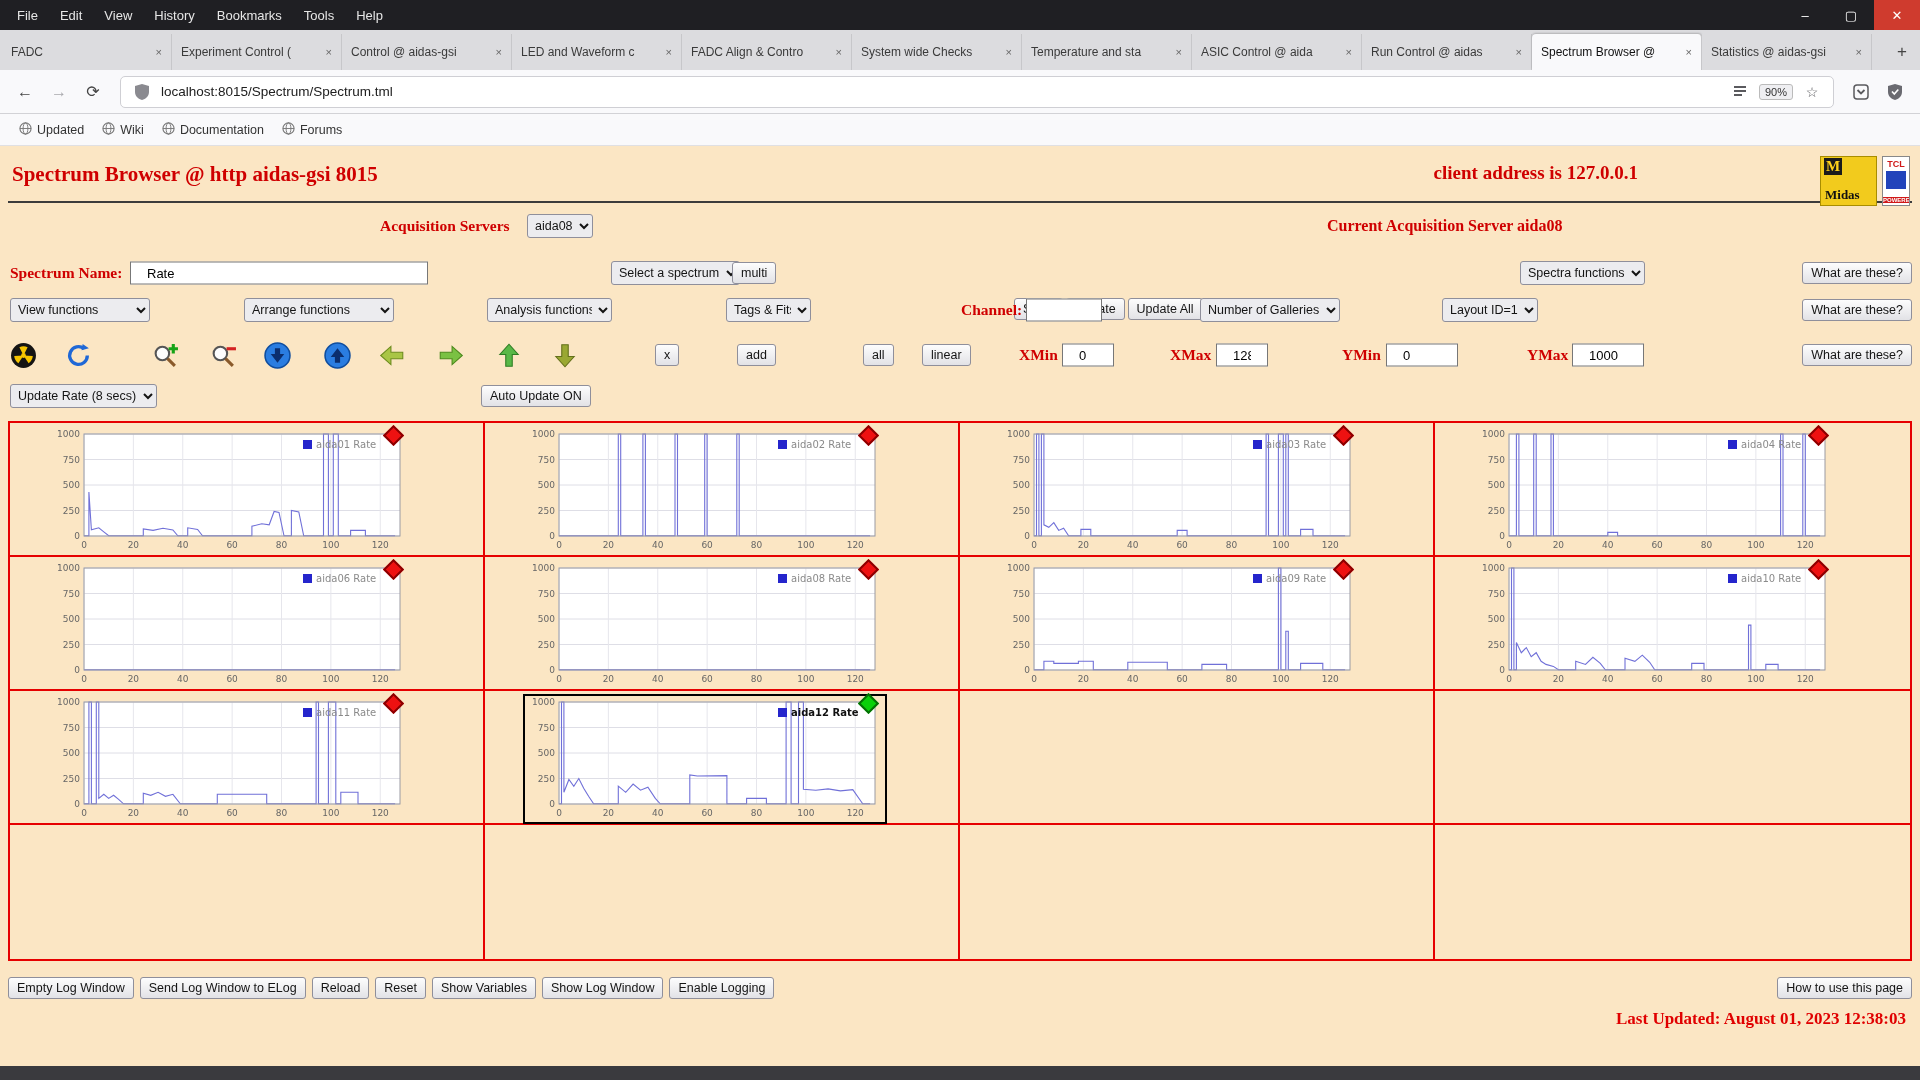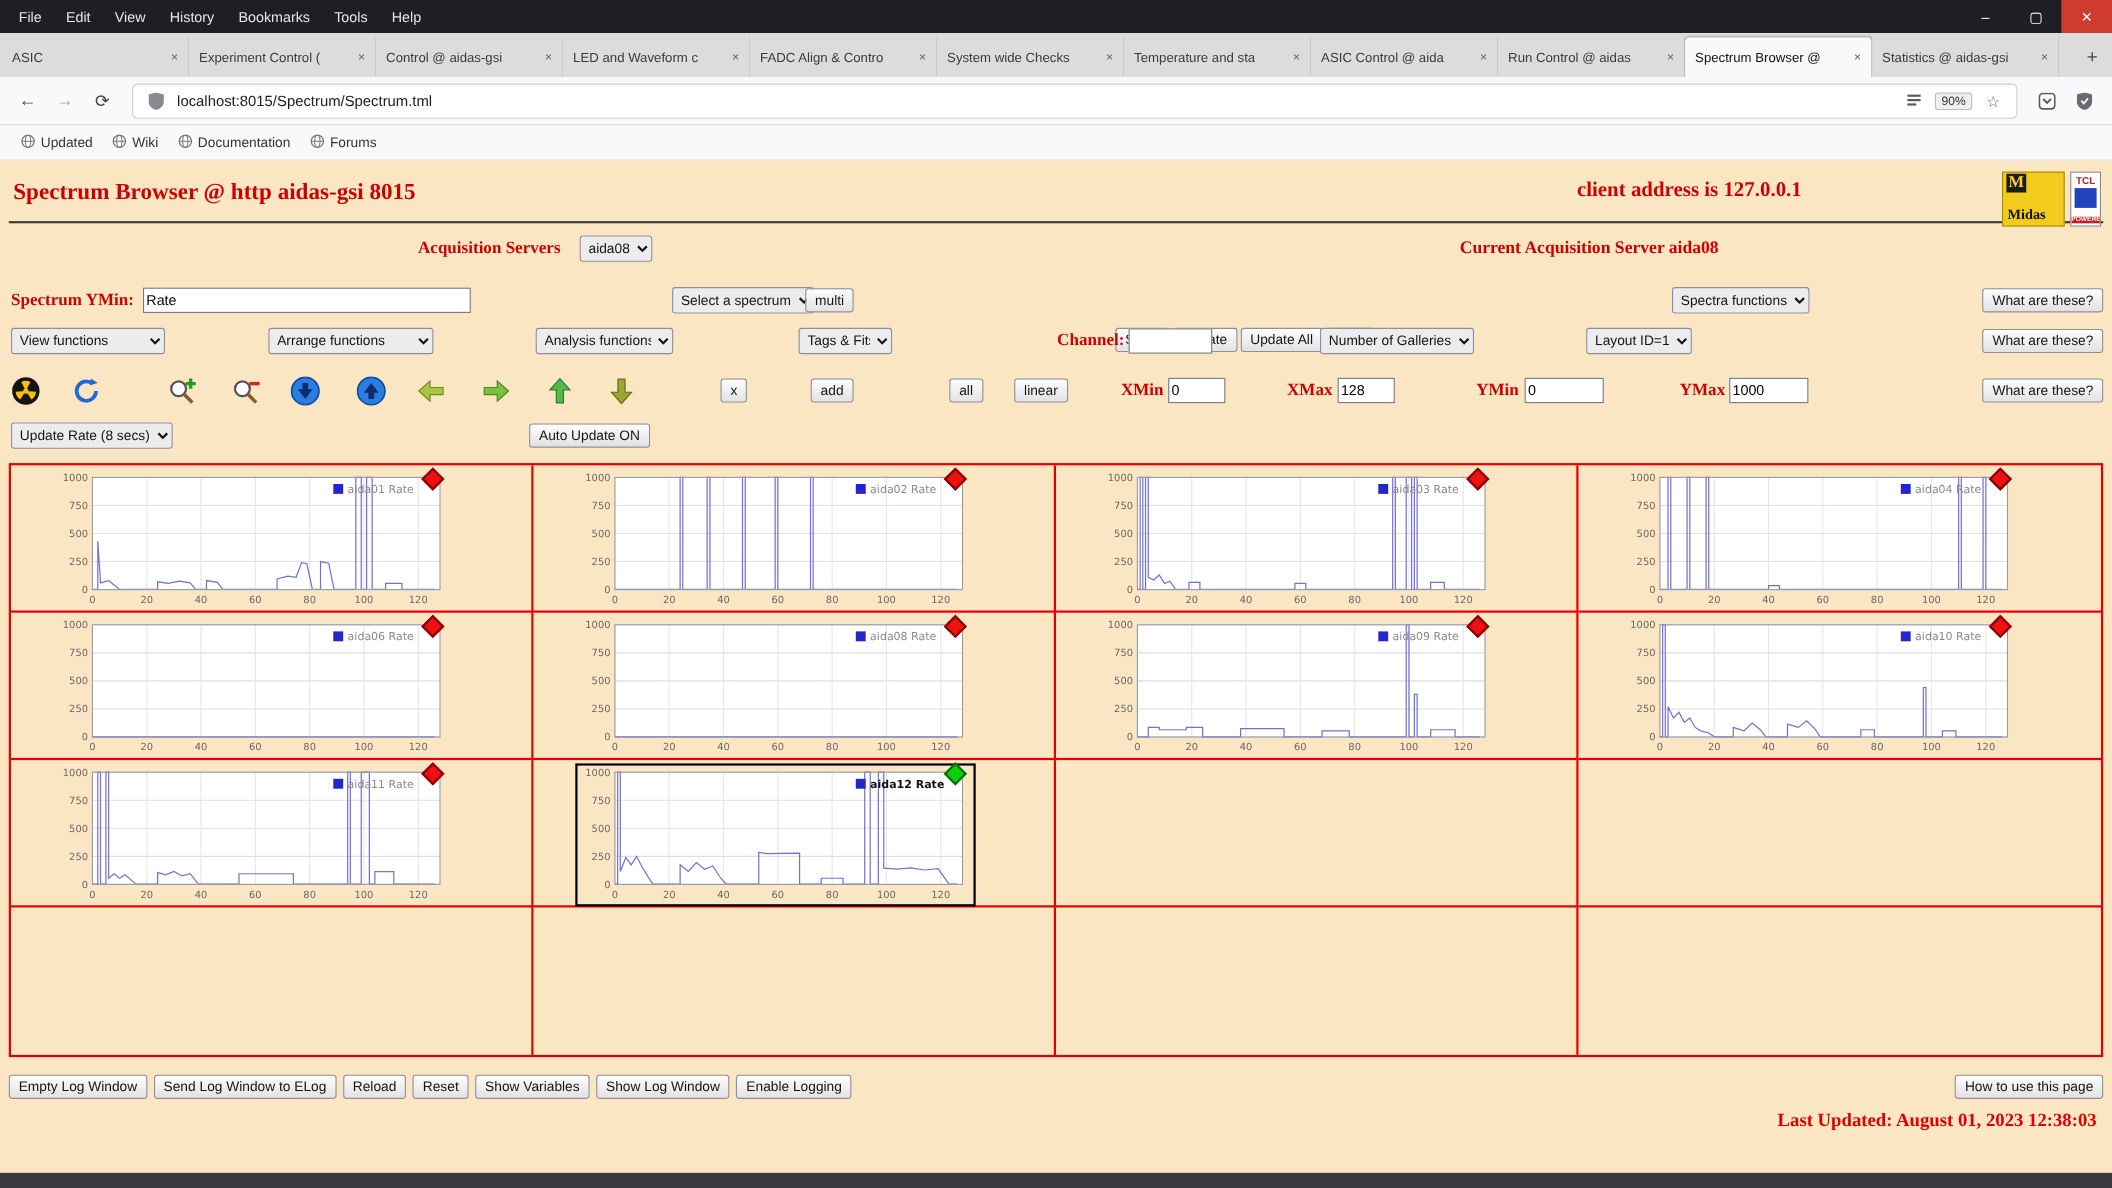--- a/index.html
+++ b/index.html
@@ -50,21 +50,21 @@
   .ctrl-row>*{position:absolute;top:50%;transform:translateY(-50%);}
   .row-acq{height:30px;margin-top:6px;}
   .row-1{height:36px;margin-top:14px;}
   .row-2{height:34px;margin-top:2px;}
   .row-3{height:44px;margin-top:6px;}
   .row-4{height:30px;margin-top:4px;}
 
   .rlabel{font-family:"Liberation Serif",serif;font-weight:bold;color:#cf0000;font-size:15.5px;}
   .btn{font-family:"Liberation Sans",sans-serif;font-size:12.5px;color:#141414;background:linear-gradient(#fdfdfd,#e2e2e6);border:1px solid #8f8f9b;border-radius:3px;padding:3px 8px;white-space:nowrap;}
   select.ctl{font-family:"Liberation Sans",sans-serif;font-size:12.5px;color:#141414;border:1px solid #8f8f9b;border-radius:3px;background:#ececef;padding:2px 3px;height:24px;}
-  input.ctl-input{font-family:"Liberation Sans",sans-serif;font-size:13px;border:1px solid #777;background:#fff;padding:2px 2px;height:23px;}
+  input.ctl-input{font-family:"Liberation Sans",sans-serif;font-size:13px;border:1px solid #777;background:#fff;padding:2px 16px;height:23px;}
   .btn-group{display:flex;gap:3px;margin-top:36px;}
   .tool-icon{display:inline-flex;width:28px;height:28px;align-items:center;justify-content:center;}
 
   
   .spectra-grid{margin:10px 8px 0;border:2px solid #e60000;display:grid;grid-template-columns:repeat(4,1fr);grid-template-rows:134px 134px 134px 1fr;height:540px;background:#fbe6c4;}
   .cell{border-right:2px solid #e60000;border-bottom:2px solid #e60000;padding:5px 0 0 40px;position:relative;}
   .cell:nth-child(4n){border-right:none;}
   .cell:nth-child(n+13){border-bottom:none;}
   .chart-wrap{position:relative;display:inline-block;}
   .spectrum-svg{display:block;}
@@ -97,21 +97,21 @@
   <div class="win-controls">
     <div class="win-btn">–</div>
     <div class="win-btn">▢</div>
     <div class="win-btn win-close">✕</div>
   </div>
 </div>
 
 <div class="tabbar">
   <div id="tabs" style="display:flex;align-items:flex-end;flex:1;min-width:0;">
       <div class="tab">
-        <span class="tab-label">ASIC</span>
+        <span class="tab-label">FADC</span>
         <span class="tab-close">×</span>
       </div>
       <div class="tab">
         <span class="tab-label">Experiment Control (</span>
         <span class="tab-close">×</span>
       </div>
       <div class="tab">
         <span class="tab-label">Control @ aidas-gsi</span>
         <span class="tab-close">×</span>
       </div>
@@ -240,21 +240,21 @@
   </div>
   <hr class="page-hr">
 
   <div class="ctrl-row row-acq">
     <span class="rlabel" style="left:380px;">Acquisition Servers</span>
     <select class="ctl" style="left:527px;"><option>aida08</option></select>
     <span class="rtext" style="left:1327px;font-size:16px;">Current Acquisition Server aida08</span>
   </div>
 
   <div class="ctrl-row row-1">
-    <span class="rlabel" style="left:10px;">Spectrum YMin:</span>
+    <span class="rlabel" style="left:10px;">Spectrum Name:</span>
     <input class="ctl-input" style="left: 130px; width: 298px;" value="Rate">
     <select class="ctl" style="left:611px;"><option>Select a spectrum</option></select>
     <button class="btn" style="left:732px;">multi</button>
     <div class="btn-group" style="left:1014px;">
       <button class="btn">Show</button>
       <button class="btn">Update</button>
       <button class="btn">Update All</button>
       <button class="btn">Zero</button>
     </div>
     <select class="ctl" style="left:1520px;"><option>Spectra functions</option></select>

